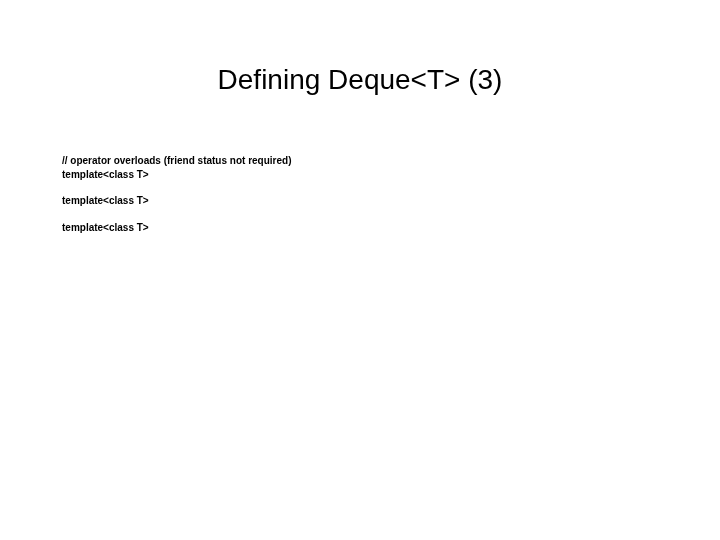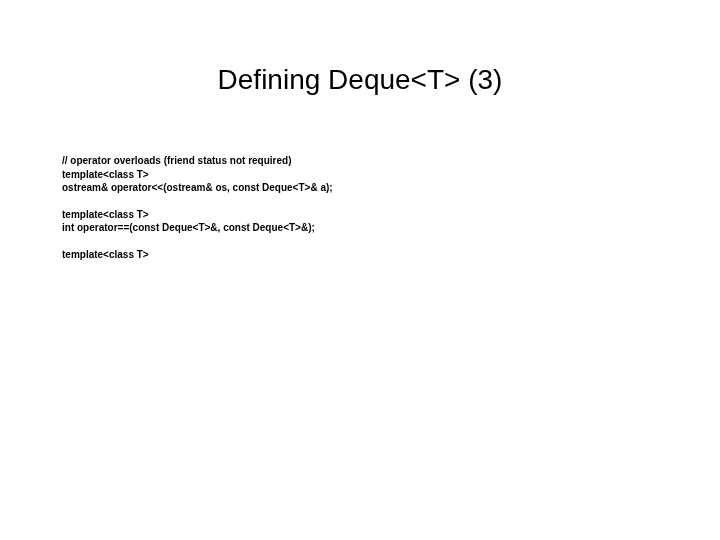--- a/index.html
+++ b/index.html
@@ -52,22 +52,20 @@
 </style>
 </head>
 <body>
 
 <div class="slide">
   <div class="title">Defining Deque&lt;T&gt; (3)</div>
 
   <div class="body">
     <p>// operator overloads (friend status not required)</p>
     <p>template&lt;class T&gt;</p>
-    <p>ostream&amp; operator&lt;&lt;(ostream&amp; os, const Deque&lt;T&gt;&amp; a);</p>
     <div class="gap"></div>
     <p>template&lt;class T&gt;</p>
-    <p>int operator==(const Deque&lt;T&gt;&amp;, const Deque&lt;T&gt;&amp;);</p>
     <div class="gap"></div>
     <p>template&lt;class T&gt;</p>
   </div>
 
   <div class="pagenum">22</div>
 </div>
 
 </body></html>

